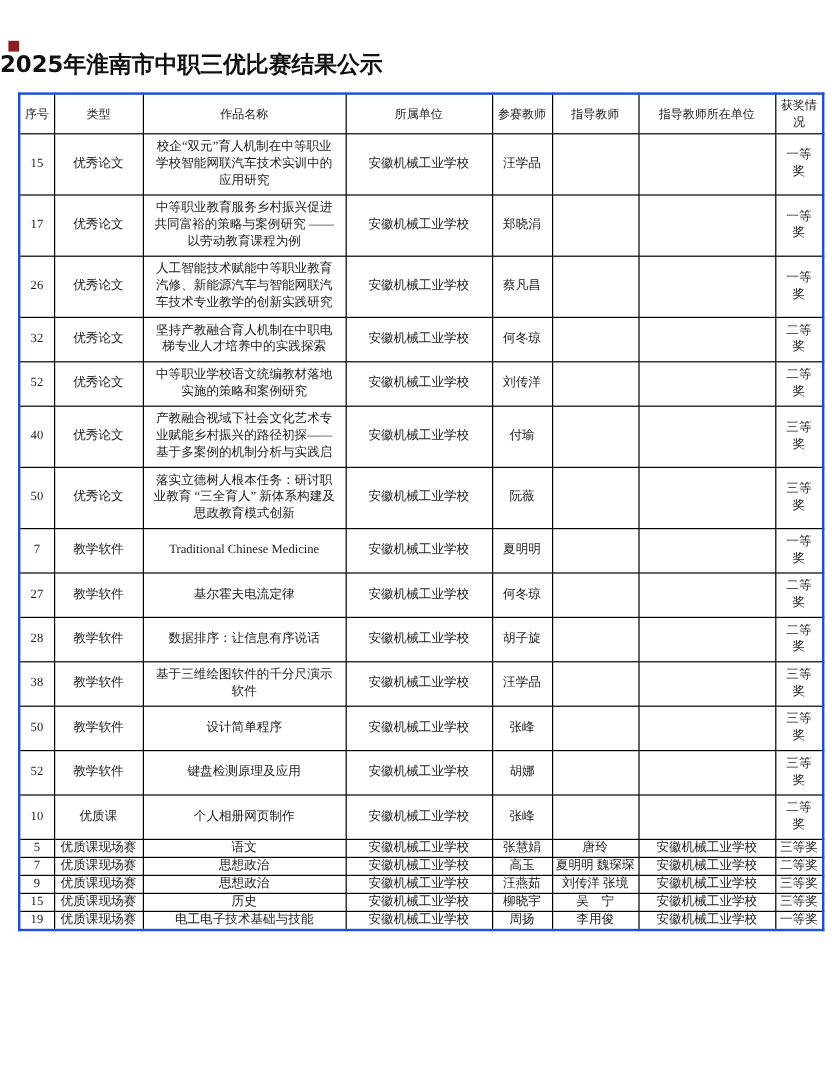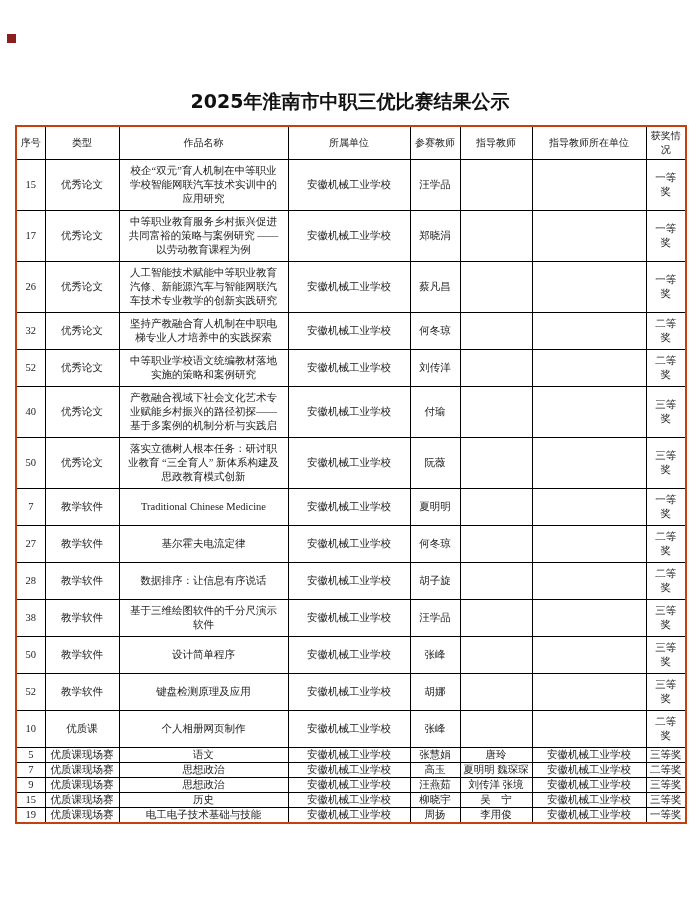--- a/index.html
+++ b/index.html
@@ -14,33 +14,32 @@
   }
   .corner-mark {
     position: absolute;
     left: 7px;
     top: 34px;
     width: 9px;
     height: 9px;
   }
   .title {
     margin: 0;
-    padding-top: 89px;
-    text-align: center;
+    padding-top: 41px;
     font-family: "DejaVu Sans", "Liberation Sans", sans-serif;
     font-weight: bold;
     font-size: 19px;
     color: #111111;
   }
   table.results {
     border-collapse: collapse;
     table-layout: fixed;
     width: 670px;
     margin: 10px 0 0 15px;
-    border: 2px solid #c2410c;
+    border: 2px solid #1d4ed8;
   }
   th, td {
     border: 1px solid #000000;
     text-align: center;
     vertical-align: middle;
     overflow: hidden;
     word-break: break-all;
   }
   thead tr { height: 30px; }
   th {

